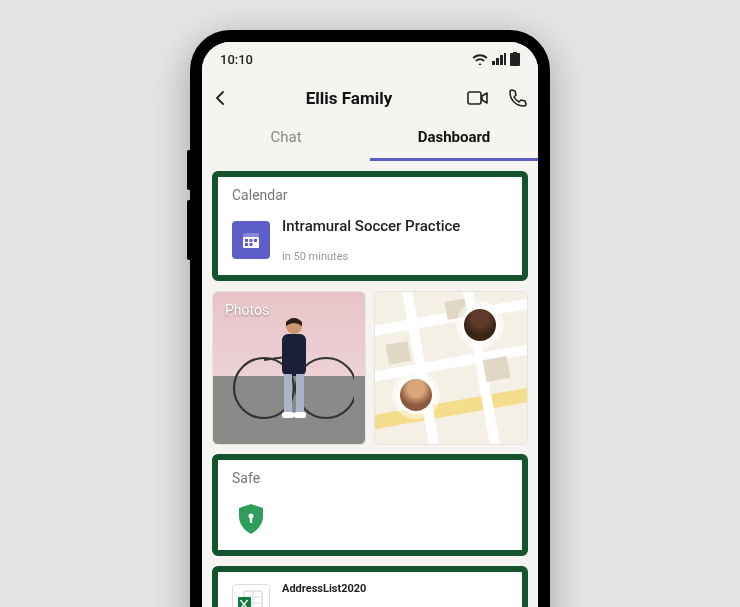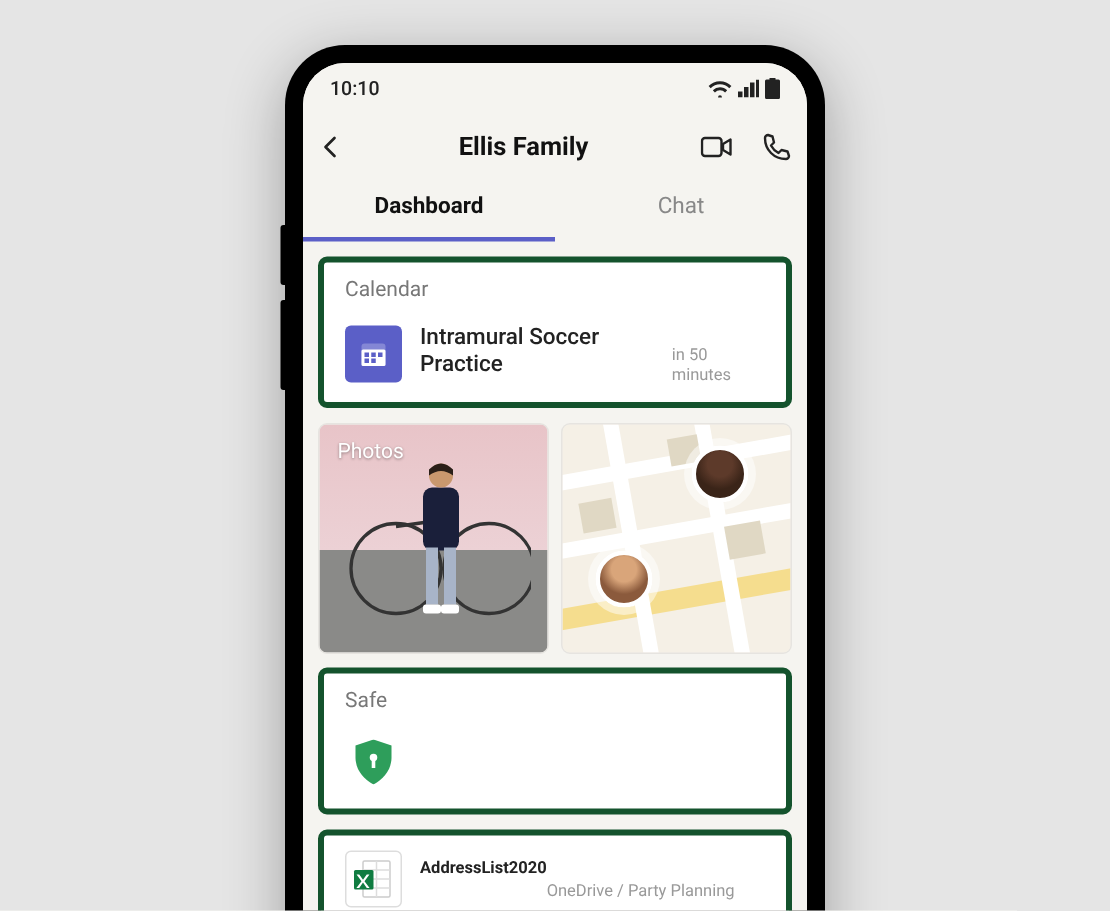--- a/index.html
+++ b/index.html
@@ -12,25 +12,25 @@
   .status-icons { display: flex; gap: 4px; align-items: center; }
   .header { background: #f5f4f0; padding: 6px 4px 2px; display: flex; align-items: center; }
   .back-btn { width: 30px; height: 30px; display: flex; align-items: center; justify-content: center; cursor: pointer; }
   .title { flex: 1; text-align: center; font-size: 17px; font-weight: 700; color: #111; }
   .header-actions { display: flex; gap: 8px; align-items: center; }
   .icon-btn { width: 32px; height: 32px; display: flex; align-items: center; justify-content: center; cursor: pointer; }
   .tabs { display: flex; background: #f5f4f0; }
   .tab { flex: 1; text-align: center; padding: 12px 0; font-size: 15px; color: #888; cursor: pointer; border-bottom: 3px solid transparent; }
   .tab.active { color: #111; font-weight: 700; border-bottom: 3px solid #5b5fc7; }
   .content { padding: 10px; }
-  .card { background: #fff; border-radius: 6px; border: 4px solid #14532d; margin-bottom: 10px; overflow: hidden; }
+  .card { background: #fff; border-radius: 6px; border: 6px solid #14532d; margin-bottom: 10px; overflow: hidden; }
   .card-header { padding: 10px 14px 4px; font-size: 14px; color: #777; }
   .card-row { display: flex; align-items: center; padding: 10px 14px 12px; cursor: pointer; }
   .row-icon { width: 38px; height: 38px; border-radius: 4px; display: flex; align-items: center; justify-content: center; margin-right: 12px; flex-shrink: 0; }
-  .row-text { display: flex; flex-direction: row; }
+  .row-text { display: flex; flex-direction: column; }
   .row-title { font-size: 15px; color: #222; font-weight: 500; }
   .row-sub { font-size: 11px; color: #999; margin-top: 15px; }
   .tile-row { display: flex; gap: 8px; margin-bottom: 9px; }
   .tile { flex: 1; aspect-ratio: 1; border-radius: 6px; border: 1px solid #e6e4e0; overflow: hidden; position: relative; cursor: pointer; }
   .photos-tile { background: linear-gradient(180deg, #e8c4c8 0%, #ecd1d5 55%, #8a8a88 55%, #8a8a88 100%); }
   .photos-label { position: absolute; top: 10px; left: 12px; color: #fff; font-size: 14px; text-shadow: 0 1px 2px rgba(0,0,0,0.4); }
   .person-svg { position: absolute; left: 50%; transform: translateX(-50%); bottom: 8px; }
   .map-tile { background: #f4f1e8; position: relative; }
   .map-bg { position: absolute; inset: 0; }
   .avatar-pin { position: absolute; width: 38px; height: 38px; border-radius: 50%; border: 3px solid #fff; box-shadow: 0 0 0 5px rgba(255,255,255,0.5); overflow: hidden; }
@@ -78,22 +78,22 @@
         </div>
         <div class="icon-btn">
           <svg width="20" height="20" viewBox="0 0 20 20">
               <path stroke="#222" stroke-width="1.6" fill="none" stroke-linecap="round" stroke-linejoin="round" d="M4 2l3 1 1 4-2 2a12 12 0 005 5l2-2 4 1 1 3c0 1-1 2-2 2-8 0-14-6-14-14 0-1 1-2 2-2z"></path>
             </svg>
         </div>
       </div>
     </div>
 
     <div class="tabs">
+      <div class="tab">Chat</div>
       <div class="tab active">Dashboard</div>
-      <div class="tab">Chat</div>
     </div>
 
     <div class="content">
 
       <div class="card">
         <div class="card-header">Calendar</div>
         <div class="card-row">
           <div class="row-icon cal-icon">
             <svg width="20" height="20" viewBox="0 0 20 20">
                 <rect x="2" y="3" width="16" height="15" rx="2" fill="#fff" opacity="0.25"></rect>

